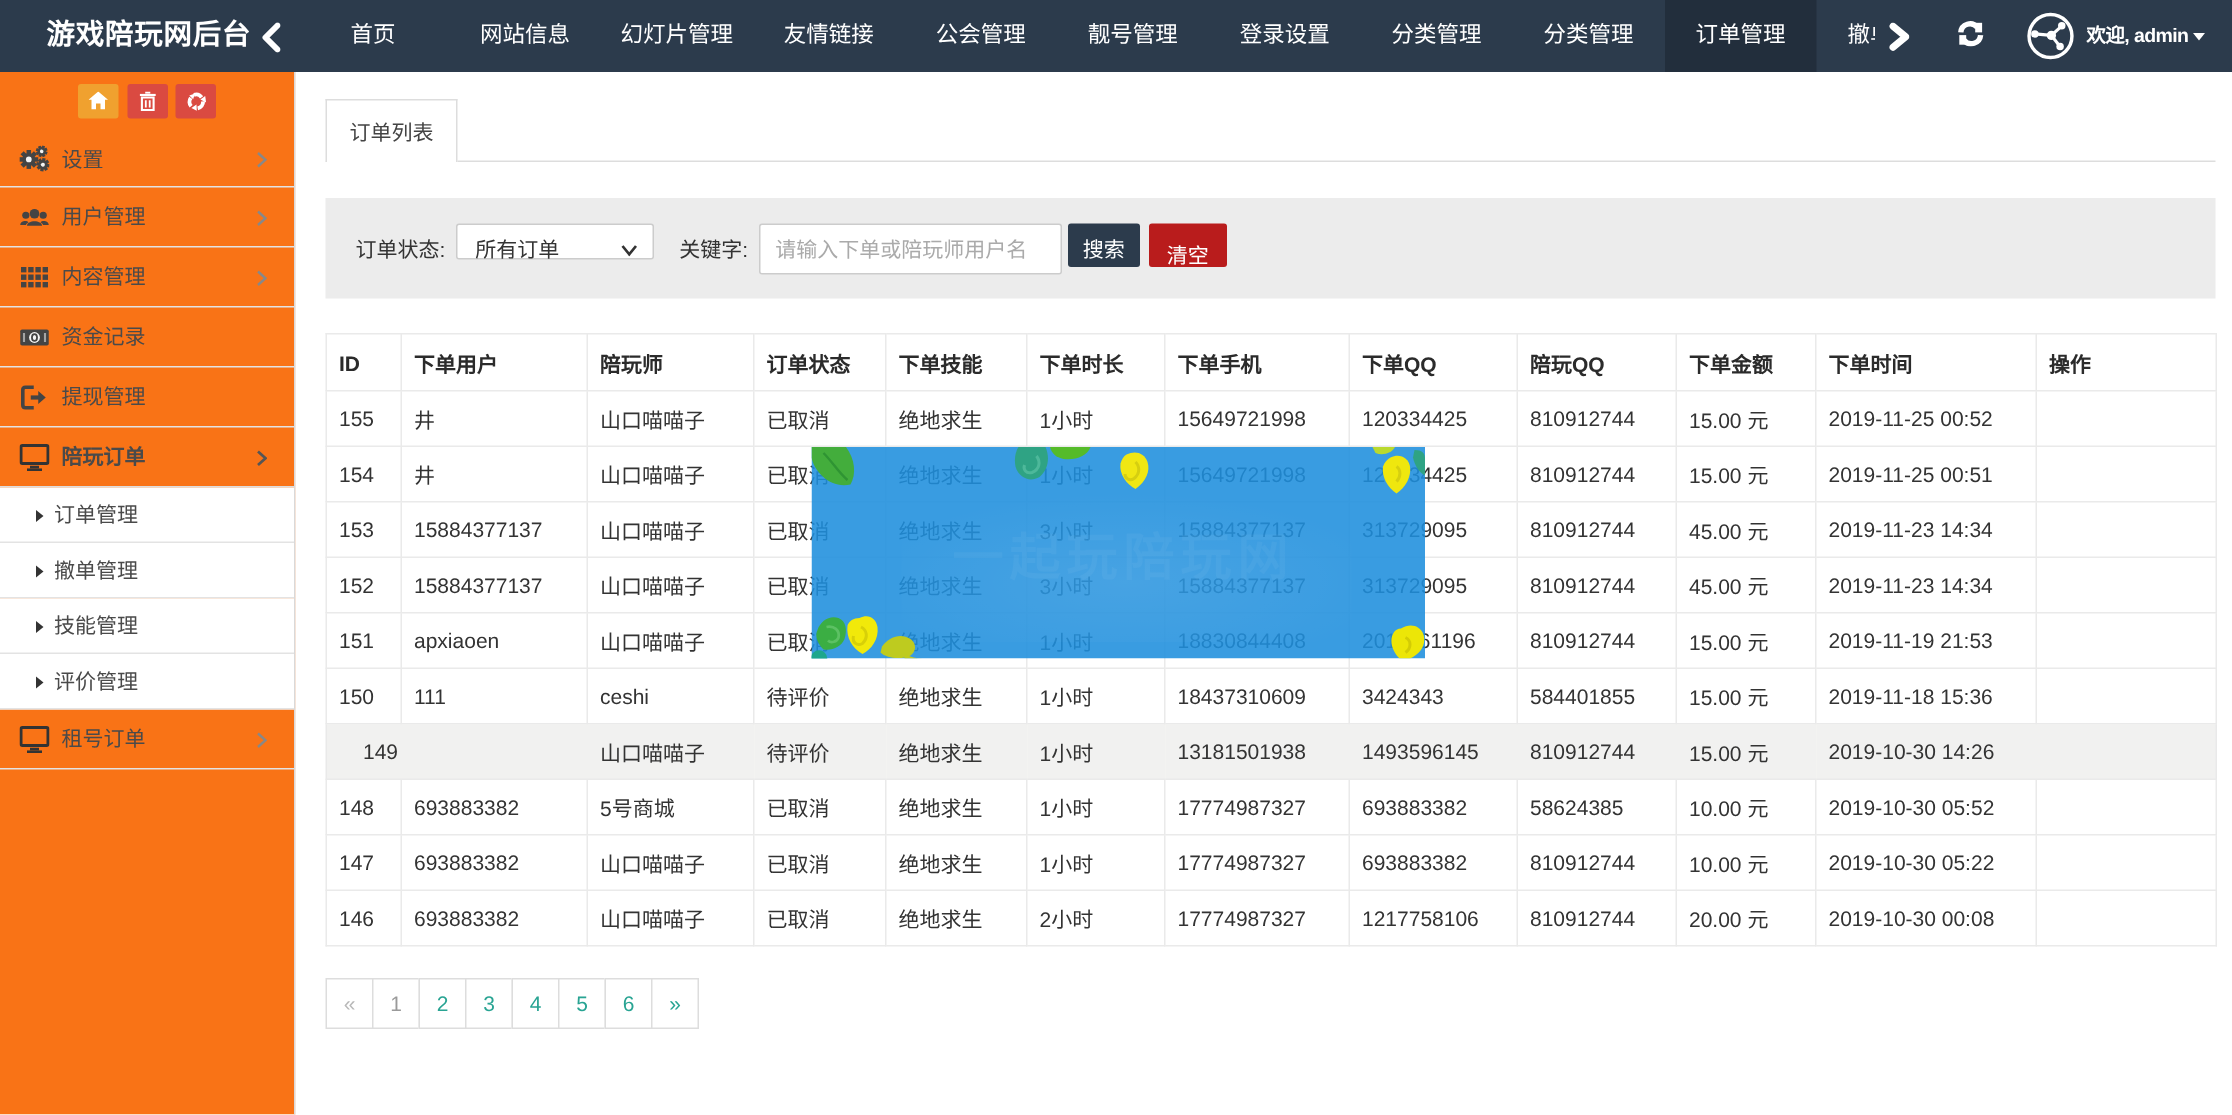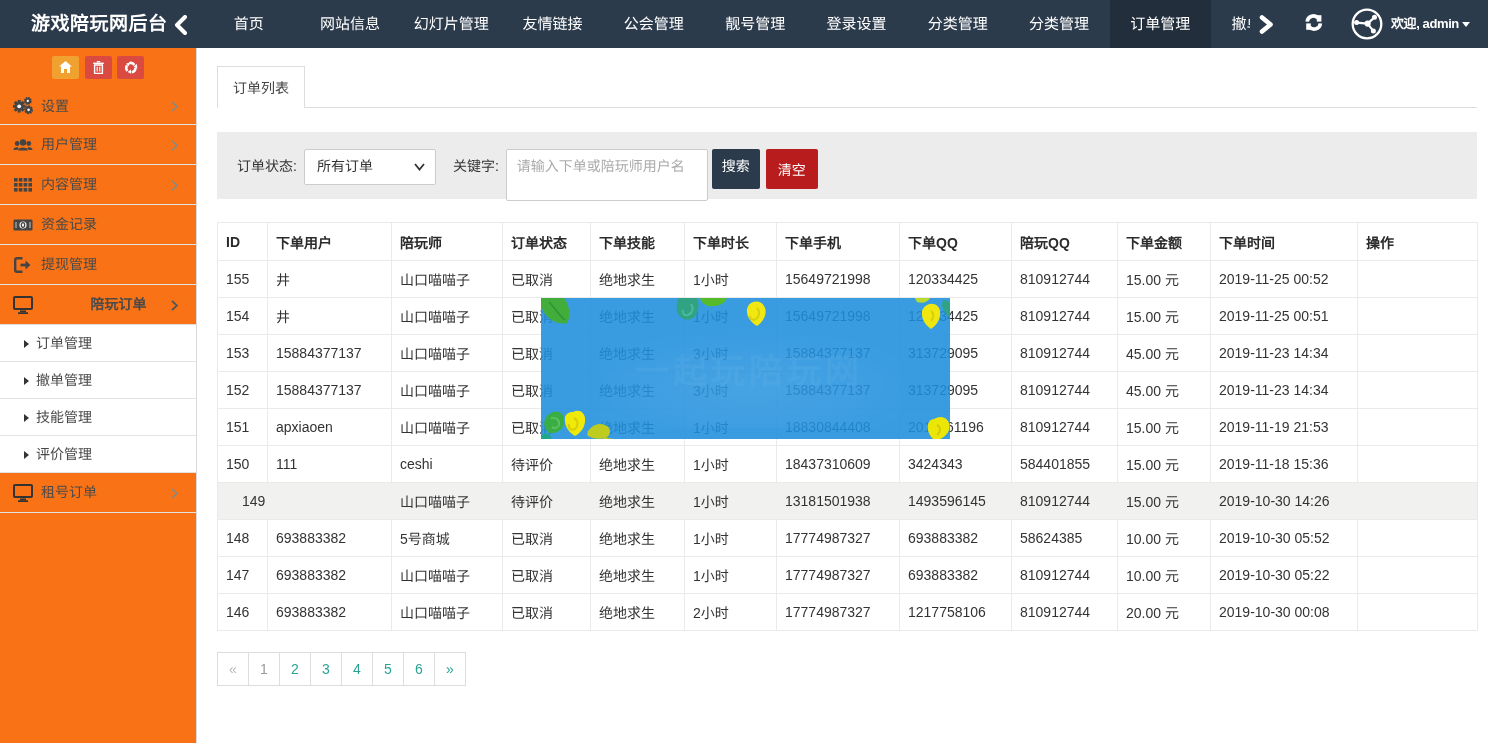--- a/index.html
+++ b/index.html
@@ -40,24 +40,24 @@
 
 
 main { position:absolute; left:197px; top:48px; width:1291px; height:695px; background:#fff; }
 .tabbar { position:absolute; left:20px; top:18px; width:1260px; height:42px; }
 .tabbar .line { position:absolute; left:0; right:0; bottom:0; height:1px; background:#ddd; }
 .tab { position:absolute; left:0; top:0; width:88px; height:42px; background:#fff; border:1px solid #ddd; border-bottom:none; line-height:42px; text-align:center; color:#444; font-size:14px; z-index:2; }
 
 .filter { position:absolute; left:20px; top:84px; width:1260px; height:67px; background:#ececec; }
 .filter .row { position:absolute; left:20px; top:17px; height:34px; line-height:34px; }
 .flabel { float:left; color:#333; font-size:14px; margin-right:7px; }
-.fselect { float:left; width:132px; height:36px; background:#fff; border:1px solid #ccc; border-radius:2px; position:relative; line-height:32px; padding-left:12px; color:#333; margin-right:17px; }
+.fselect { float:left; width:132px; height:24px; background:#fff; border:1px solid #ccc; border-radius:2px; position:relative; line-height:32px; padding-left:12px; color:#333; margin-right:17px; }
 .fselect .sarr { position:absolute; right:10px; top:13px; }
-.finput { float:left; width:202px; height:52px; background:#fff; border:1px solid #ccc; border-radius:2px; line-height:32px; padding-left:10px; color:#aaa; margin-right:4px; }
-.btn { float:left; height:40px; line-height:34px; color:#fff; font-size:14px; border-radius:2px; }
+.finput { float:left; width:202px; height:34px; background:#fff; border:1px solid #ccc; border-radius:2px; line-height:32px; padding-left:10px; color:#aaa; margin-right:4px; }
+.btn { float:left; height:29px; line-height:34px; color:#fff; font-size:14px; border-radius:2px; }
 .btn.dark { background:#2c3b4c; margin-right:6px; padding:0 10px; }
 .btn.red { background:#b91c1c; padding:4px 12px; }
 
 table.grid { position:absolute; left:20px; top:174px; width:1260px; border-collapse:collapse; table-layout:fixed; font-size:14px; color:#333; }
 table.grid th { height:38px; font-weight:bold; text-align:left; padding:0 0 0 8px; border:1px solid #eaeaea; color:#2b2b2b; }
 table.grid td { height:37px; text-align:left; padding:0 0 0 8px; border:1px solid #eaeaea; }
 tr.hl td { background:#f1f1f0; border-left-color:#f1f1f0; border-right-color:#f1f1f0; }
 tr.hl td:first-child { border-left-color:#e9e9e9;padding-left:24px; }
 tr.hl td:last-child { border-right-color:#e9e9e9; }
 
@@ -218,21 +218,21 @@
       <span class="tx">资金记录</span>
     </li>
     <li class="p">
       <svg class="ic" viewBox="0 0 20 18">
             <path d="M9.5 2.2 L4 2.2 Q2.2 2.2 2.2 4 L2.2 14 Q2.2 15.8 4 15.8 L9.5 15.8" stroke="#444" stroke-width="2.4" fill="none"></path>
             <rect x="7.5" y="7.6" width="6" height="2.8" fill="#444"></rect>
             <path d="M12.5 4.6 L17.5 9 L12.5 13.4 Z" fill="#444"></path>
           </svg>
       <span class="tx">提现管理</span>
     </li>
-    <li class="p" style="border-bottom:1px solid #ddd;text-align:center;">
+    <li class="p" style="border-bottom:1px solid #ddd;">
       <svg class="ic" viewBox="0 0 20 18">
             <rect x="1" y="1" width="18" height="12" rx="1" fill="none" stroke="#333" stroke-width="2"></rect>
             <rect x="7" y="14.5" width="6" height="1.8" fill="#333"></rect>
             <rect x="5" y="16.3" width="10" height="1.7" fill="#333"></rect>
           </svg>
       <span class="tx" style="font-weight:bold;">陪玩订单</span>
       <svg class="chev" width="7" height="11" viewBox="0 0 7 11">
             <path d="M1 1 L6 5.5 L1 10" stroke="#555" stroke-width="1.8" fill="none"></path>
           </svg>
     </li>

